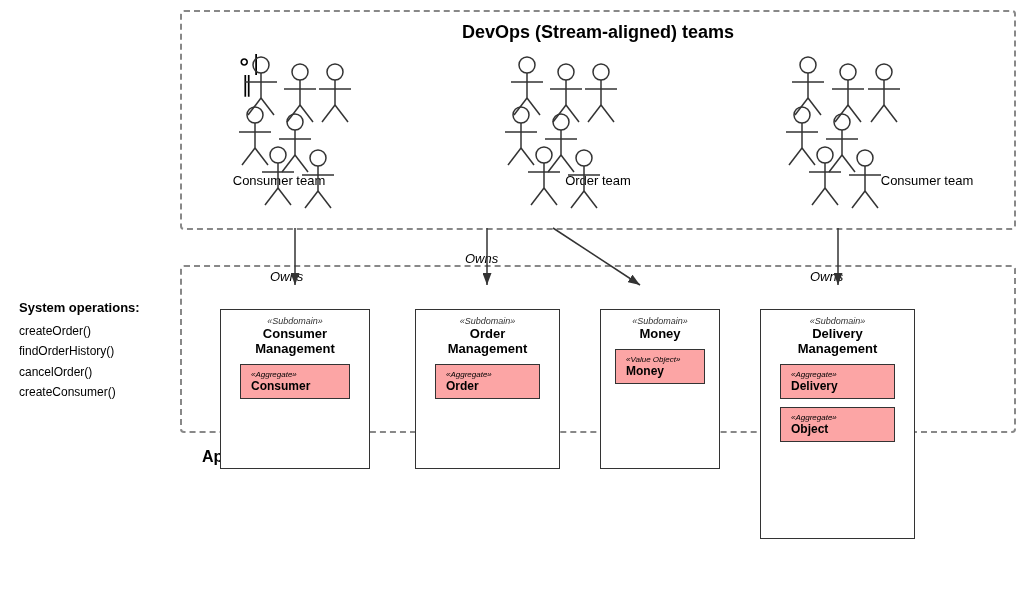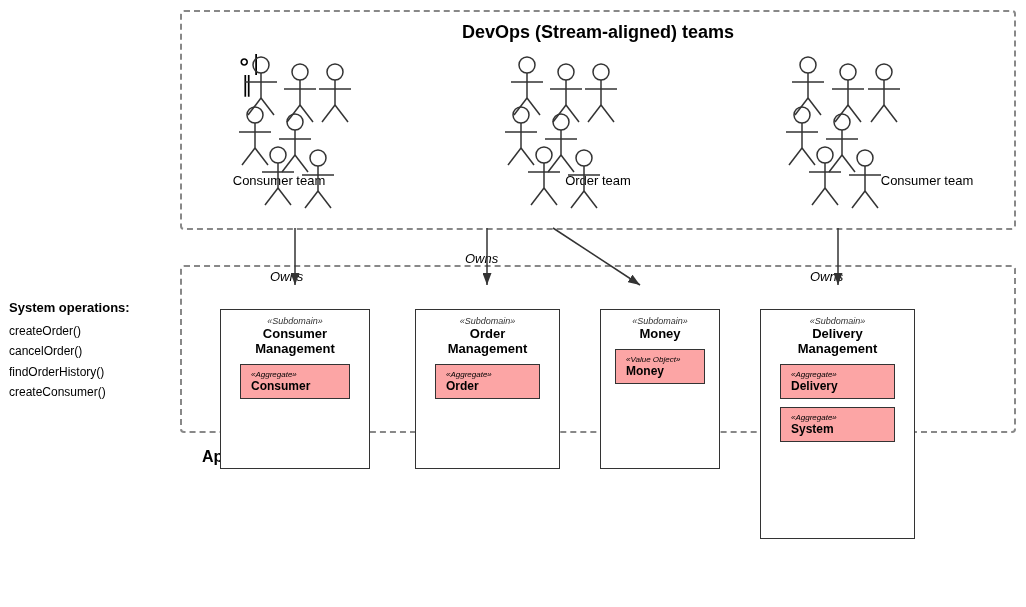--- a/index.html
+++ b/index.html
@@ -124,21 +124,21 @@
     .aggregate-name {
       font-size: 12px;
       font-weight: bold;
       display: block;
     }
 
     
     .system-ops {
       position: absolute;
       top: 300px;
-      left: 9px;
+      left: 19px;
       width: 160px;
     }
     .system-ops-title {
       font-size: 13px;
       font-weight: bold;
       margin-bottom: 6px;
     }
     .system-ops-list {
       font-size: 12px;
       line-height: 1.7;
@@ -210,22 +210,22 @@
   </div>
 
   <div class="app-section">
     <div class="app-title">Application</div>
   </div>
 
   <div class="system-ops">
     <div class="system-ops-title">System operations:</div>
     <div class="system-ops-list">
       <div>createOrder()</div>
+      <div>findOrderHistory()</div>
       <div>cancelOrder()</div>
-      <div>findOrderHistory()</div>
       <div>createConsumer()</div>
     </div>
   </div>
 
   <div class="subdomain-box" style="left:220px; top:290px; width:150px; min-height:160px;">
     <span class="subdomain-label">«Subdomain»</span>
     <span class="subdomain-name">Consumer<br>Management</span>
     <div class="aggregate-box" style="width:110px;">
       <span class="aggregate-label">«Aggregate»</span>
       <span class="aggregate-name">Consumer</span>
@@ -252,21 +252,21 @@
 
   <div class="subdomain-box" style="left:760px; top:290px; width:155px; min-height:230px;">
     <span class="subdomain-label">«Subdomain»</span>
     <span class="subdomain-name">Delivery<br>Management</span>
     <div class="aggregate-box" style="width:115px;">
       <span class="aggregate-label">«Aggregate»</span>
       <span class="aggregate-name">Delivery</span>
     </div>
     <div class="aggregate-box" style="width:115px;">
       <span class="aggregate-label">«Aggregate»</span>
-      <span class="aggregate-name">System</span>
+      <span class="aggregate-name">Object</span>
     </div>
   </div>
 
   <div class="owns-label" style="left:270px; top:256px;">Owns</div>
   <div class="owns-label" style="left:465px; top:238px;">Owns</div>
   <div class="owns-label" style="left:810px; top:256px;">Owns</div>
 
   <svg class="arrows-svg">
     <defs>
       <marker id="arrowhead" markerWidth="8" markerHeight="6" refX="8" refY="3" orient="auto">

